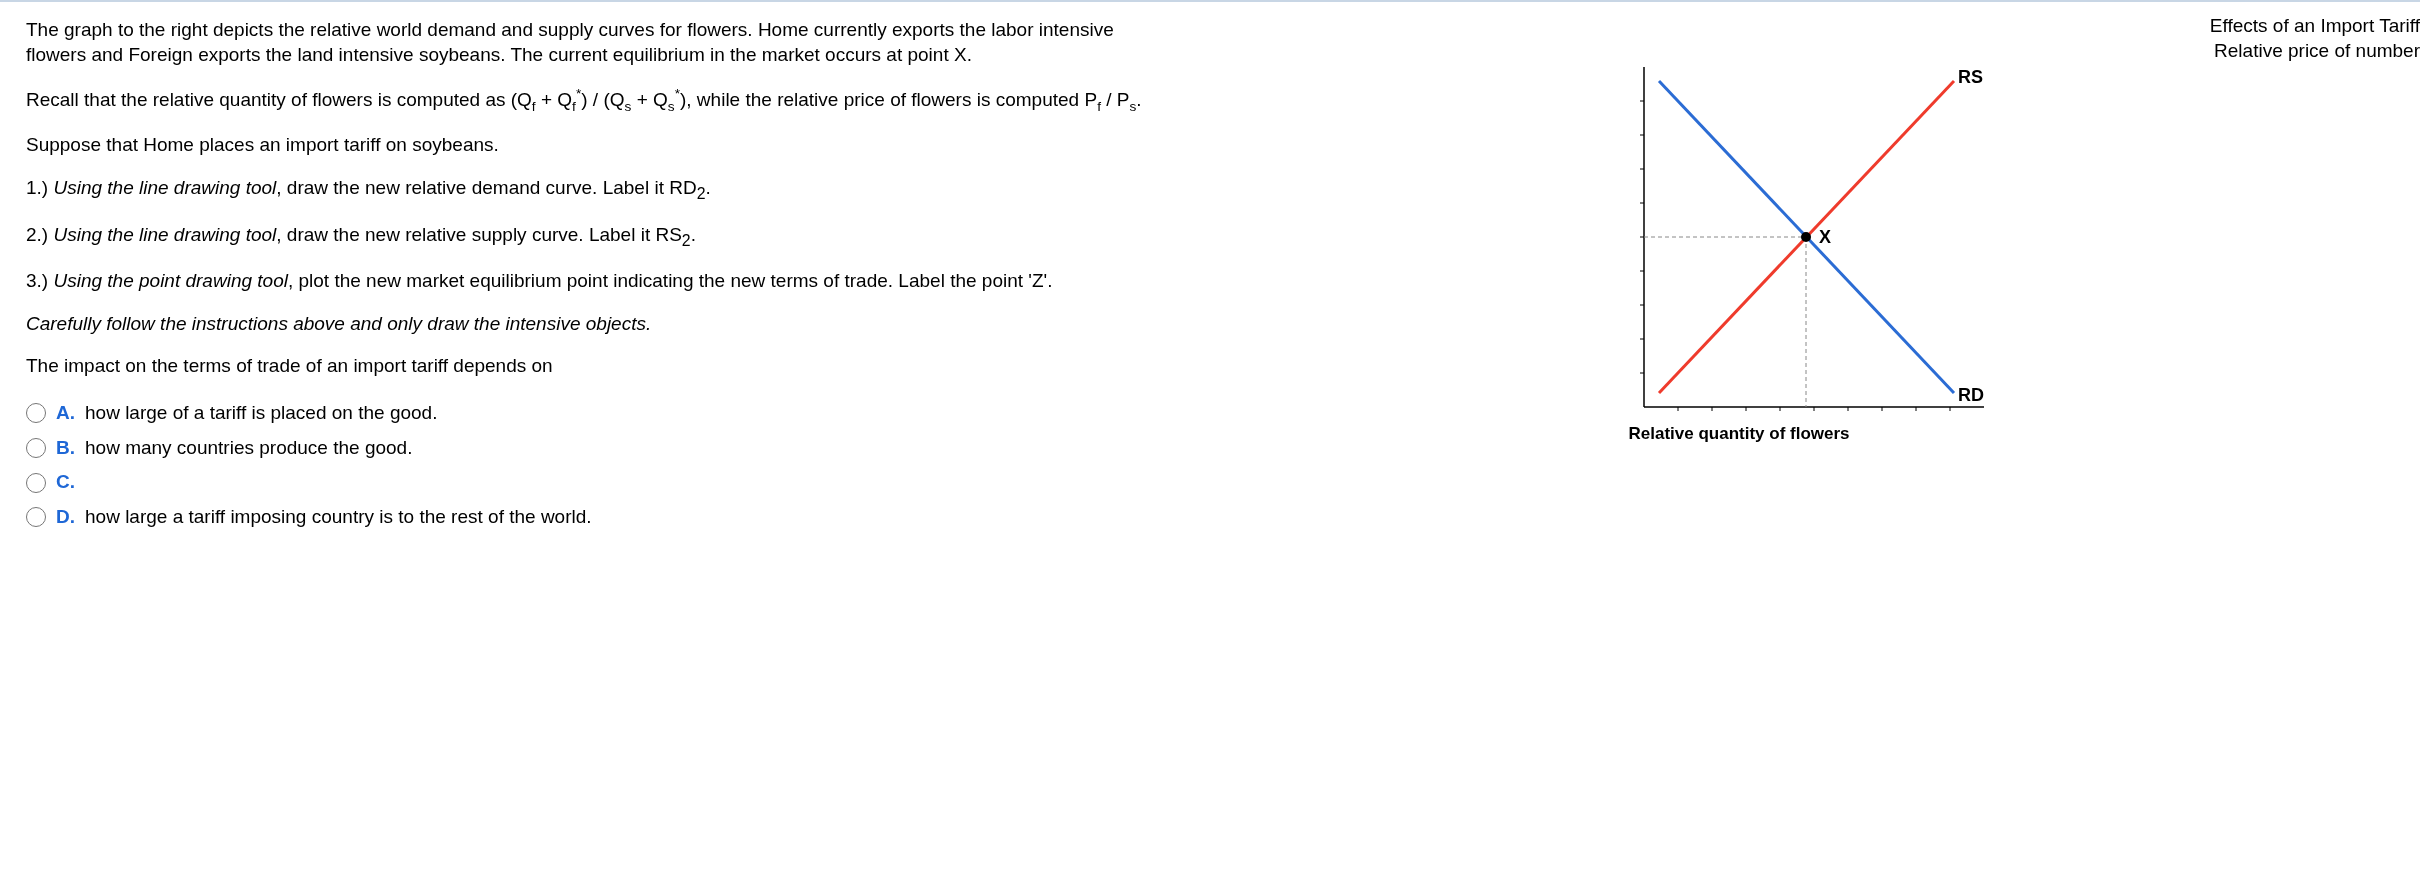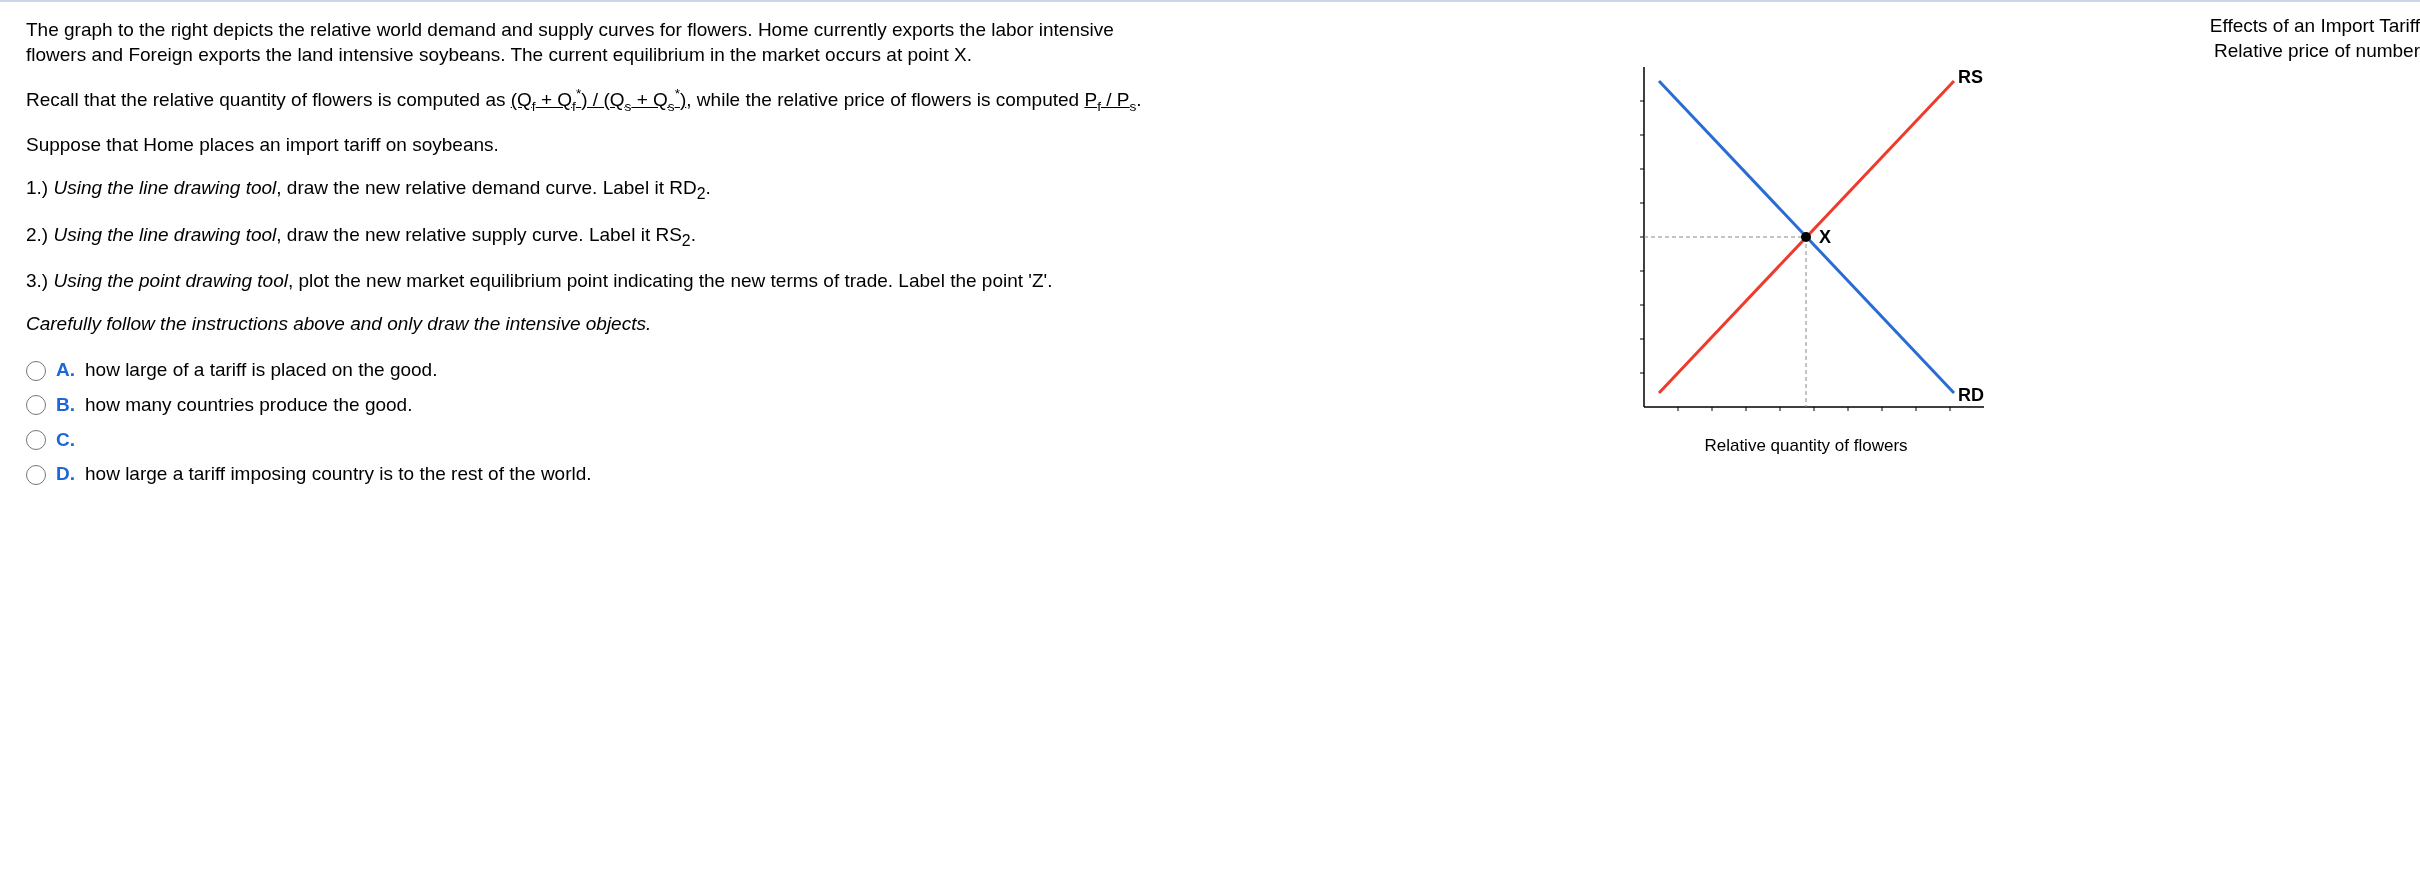--- a/index.html
+++ b/index.html
@@ -35,23 +35,23 @@
     line-height: 1.3;
   }
   .chart-box {
     width: 355px;
     margin: 4px auto 0 auto;
   }
   .chart-svg {
     display: block;
   }
   .x-label {
-    text-align: center;
     font-size: 17px;
-    margin-top: 14px;
+    margin-top: 2px;
+    font-weight: bold;
   }
   .choices {
     margin-top: 22px;
   }
   .choice {
     display: flex;
     align-items: center;
     margin-bottom: 10px;
   }
   .choice input[type=radio] {
@@ -62,21 +62,20 @@
   }
   .choice-letter {
     color: #1e67d6;
     font-weight: bold;
     margin-right: 10px;
     min-width: 18px;
   }
   .formula {
     font-family: Arial, Helvetica, sans-serif;
     white-space: nowrap;
-    text-decoration: underline;
   }
   .formula sub { font-size: 0.72em; vertical-align: -0.35em; }
   .formula sup { font-size: 0.72em; vertical-align: 0.55em; }
   .italic { font-style: italic; }
 </style>
 </head>
 <body>
 
 <div class="page">
   <div class="left">
@@ -97,20 +96,21 @@
     <p>
       <span>2.) </span><span class="italic">Using the line drawing tool</span><span>, draw the new relative supply curve. Label it RS</span><sub>2</sub><span>.</span>
     </p>
 
     <p>
       <span>3.) </span><span class="italic">Using the point drawing tool</span><span>, plot the new market equilibrium point indicating the new terms of trade. Label the point 'Z'.</span>
     </p>
 
     <p class="italic">Carefully follow the instructions above and only draw the intensive objects.</p>
 
+    <p>The impact on the terms of trade of an import tariff depends on</p>
 
     <div class="choices">
       <div class="choice">
         <input type="radio" name="q" style="">
         <span class="choice-letter">A.</span>
         <span>how large of a tariff is placed on the good.</span>
       </div>
       <div class="choice">
         <input type="radio" name="q" style="">
         <span class="choice-letter">B.</span>

